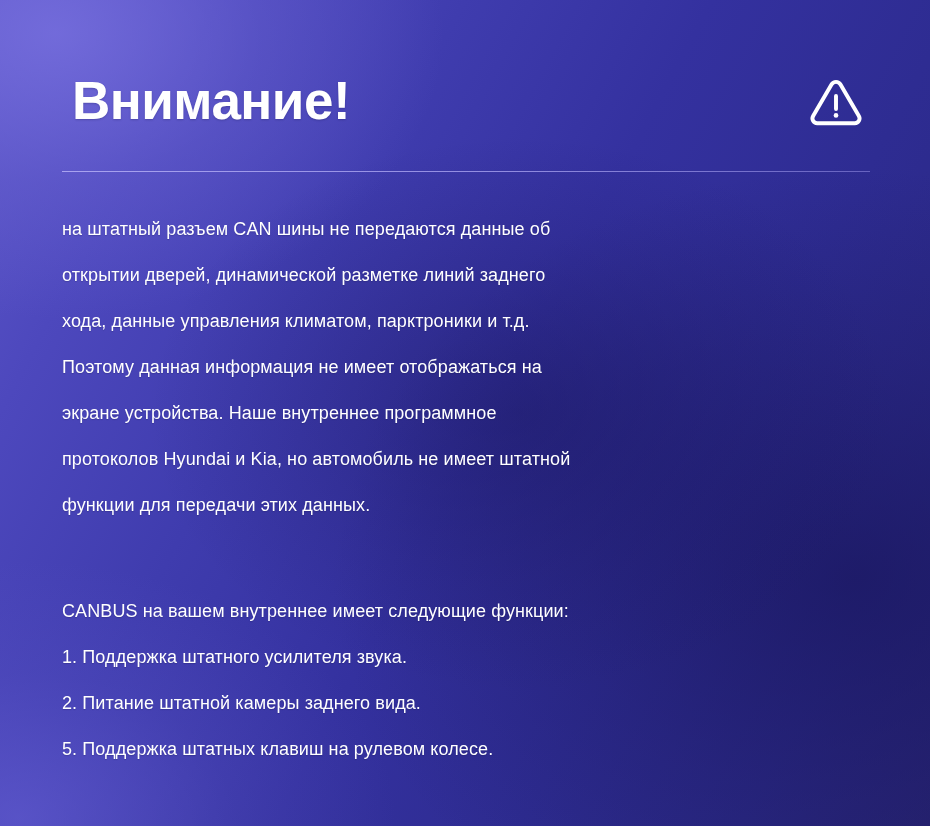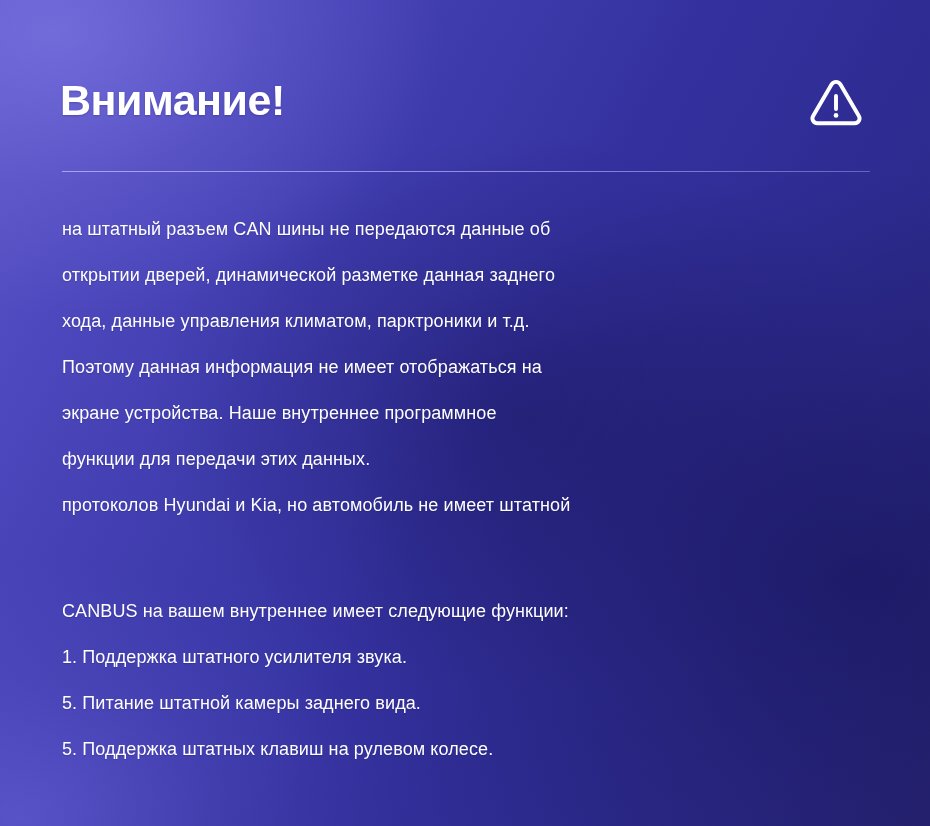--- a/index.html
+++ b/index.html
@@ -72,26 +72,26 @@
     position: absolute;
     left: 60px;
     right: 58px;
     top: 52px;
     height: 96px;
     display: flex;
     align-items: center;
     justify-content: space-between;
   }
   .title {
-    font-size: 43px;
+    font-size: 53px;
     font-weight: bold;
     letter-spacing: -0.5px;
     line-height: 1;
     white-space: nowrap;
-    margin: 0;
+    margin: 12px;
     text-shadow: 0 1px 2px rgba(20,18,70,0.25);
   }
   .warn-icon {
     width: 60px;
     height: 60px;
     flex: 0 0 auto;
     margin-right: 6px;
     margin-top: 4px;
   }
 
@@ -158,29 +158,29 @@
                  C 35.8 11.6 34.0 10.5 32 10.5 Z" fill="none" stroke="#ffffff" stroke-width="4.2" stroke-linejoin="round"></path>
         <line x1="32" y1="25.5" x2="32" y2="39.5" stroke="#ffffff" stroke-width="4.2" stroke-linecap="round"></line>
         <circle cx="32" cy="46.3" r="2.5" fill="#ffffff"></circle>
       </svg>
     </div>
 
     <div class="divider"></div>
 
     <div class="body-block">
       <div class="para-line">на штатный разъем CAN шины не передаются данные об</div>
-      <div class="para-line">открытии дверей, динамической разметке данная заднего</div>
+      <div class="para-line">открытии дверей, динамической разметке линий заднего</div>
       <div class="para-line">хода, данные управления климатом, парктроники и т.д.</div>
       <div class="para-line">Поэтому данная информация не имеет отображаться на</div>
       <div class="para-line">экране устройства. Наше внутреннее программное</div>
+      <div class="para-line">протоколов Hyundai и Kia, но автомобиль не имеет штатной</div>
       <div class="para-line">функции для передачи этих данных.</div>
-      <div class="para-line">протоколов Hyundai и Kia, но автомобиль не имеет штатной</div>
     </div>
 
     <div class="list-block">
       <div class="list-intro">CANBUS на вашем внутреннее имеет следующие функции:</div>
       <div class="list-line">1. Поддержка штатного усилителя звука.</div>
-      <div class="list-line">5. Питание штатной камеры заднего вида.</div>
+      <div class="list-line">2. Питание штатной камеры заднего вида.</div>
       <div class="list-line">5. Поддержка штатных клавиш на рулевом колесе.</div>
     </div>
 
   </div>
 </div>
 
 </body></html>

